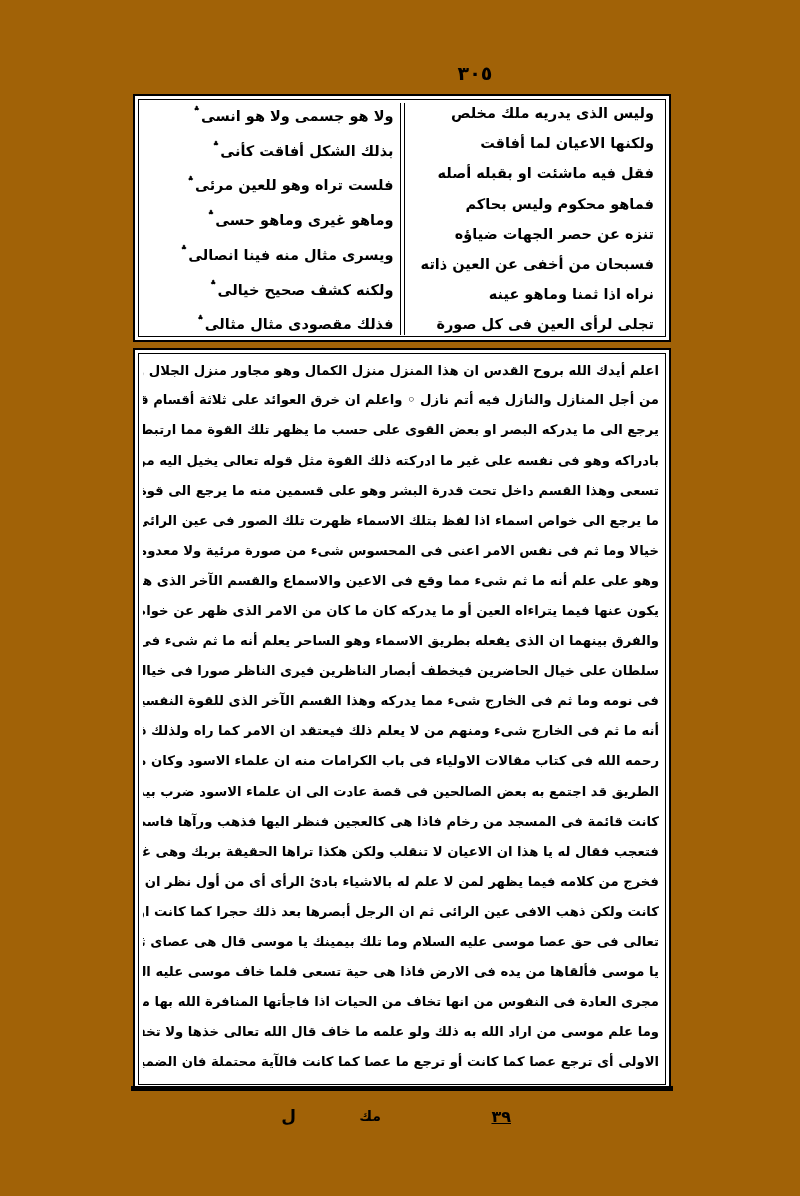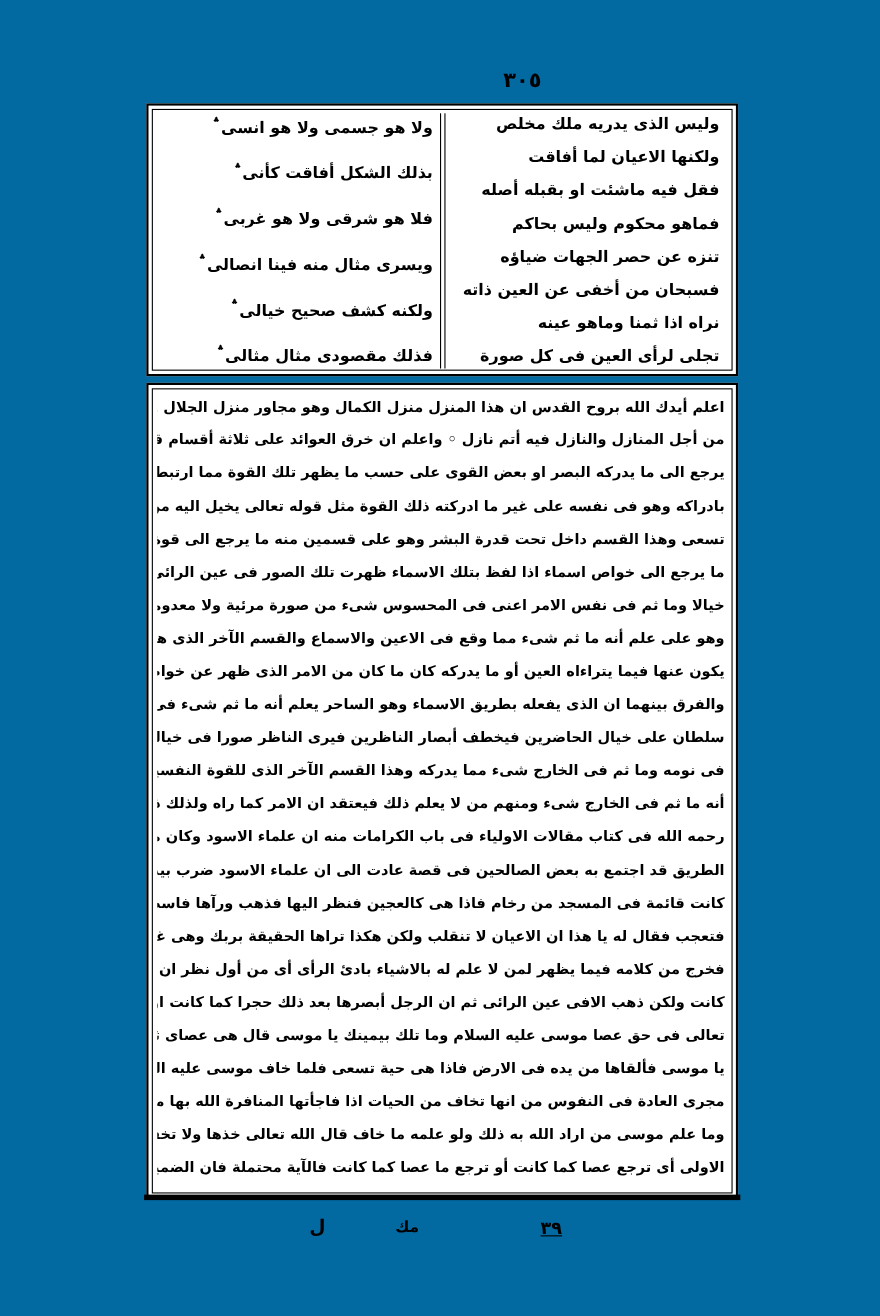--- a/index.html
+++ b/index.html
@@ -6,21 +6,21 @@
   body{
     width:800px;height:1196px;
     background:#ffffff;
     font-family:"DejaVu Sans","Liberation Sans",sans-serif;
     color:#000000;
     overflow:hidden;
     position:relative;
   }
   .page{
     position:absolute;inset:0;
-    background:#0369a1;
+    background:#a16207;
   }
 
   
   .folio-top{
     position:absolute;
     left:0;right:0;
     top:62px;
     text-align:center;
     font-size:19px;
     font-weight:700;
@@ -181,21 +181,22 @@
         <div class="verse"><span class="hemi">فماهو محكوم وليس بحاكم</span></div>
         <div class="verse"><span class="hemi">تنزه عن حصر الجهات ضياؤه</span></div>
         <div class="verse"><span class="hemi">فسبحان من أخفى عن العين ذاته</span></div>
         <div class="verse"><span class="hemi">نراه اذا ثمنا وماهو عينه</span></div>
         <div class="verse"><span class="hemi">تجلى لرأى العين فى كل صورة</span></div>
       </div>
 
       <div class="verse-col left-col">
         <div class="verse left-v"><span class="hemi">ولا هو جسمى ولا هو انسى</span><span class="vmark">؞</span></div>
         <div class="verse left-v"><span class="hemi">بذلك الشكل أفاقت كأنى</span><span class="vmark">؞</span></div>
-        <div class="verse left-v"><span class="hemi">فلا هو شرقى ولا هو غربى</span><span class="vmark">؞</span></div>
+        <div class="verse left-v"><span class="hemi">فلست تراه وهو للعين مرئى</span><span class="vmark">؞</span></div>
+        <div class="verse left-v"><span class="hemi">وماهو غيرى وماهو حسى</span><span class="vmark">؞</span></div>
         <div class="verse left-v"><span class="hemi">ويسرى مثال منه فينا انصالى</span><span class="vmark">؞</span></div>
         <div class="verse left-v"><span class="hemi">ولكنه كشف صحيح خيالى</span><span class="vmark">؞</span></div>
         <div class="verse left-v"><span class="hemi">فذلك مقصودى مثال مثالى</span><span class="vmark">؞</span></div>
       </div>
 
     </div>
   </div>
 
   <div class="frame" id="prose-frame">
     <div class="inner"></div>

